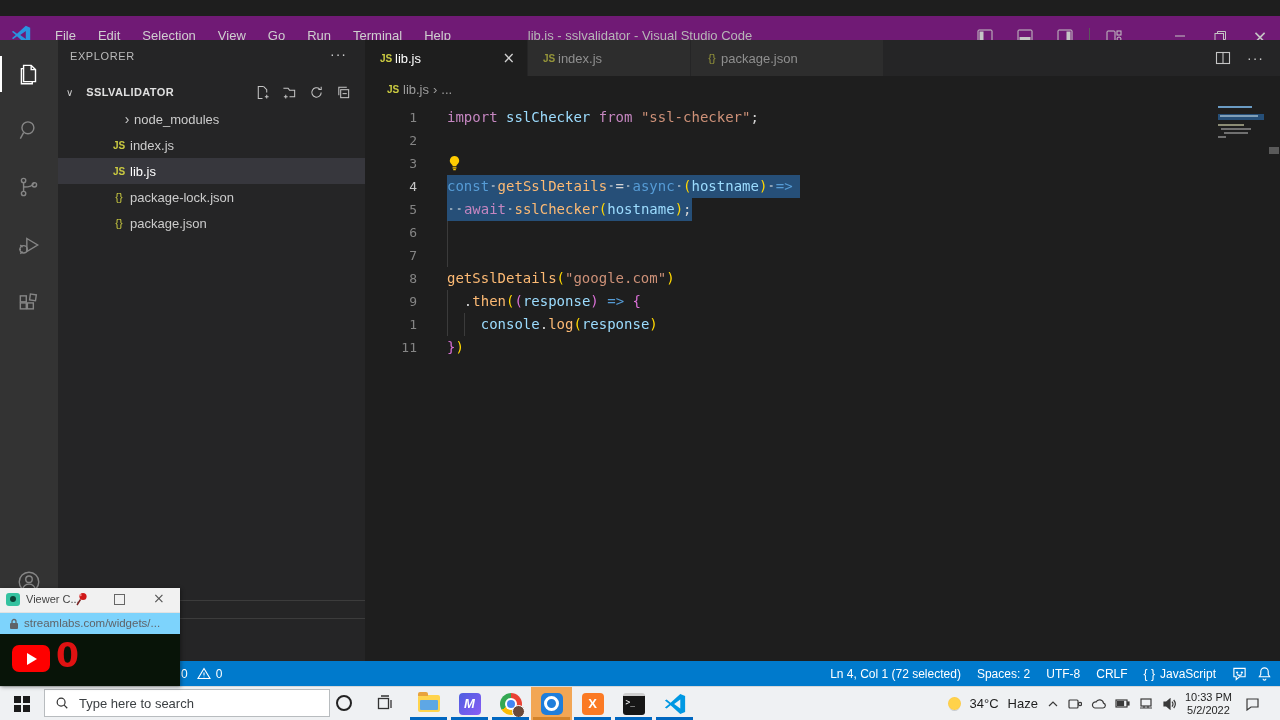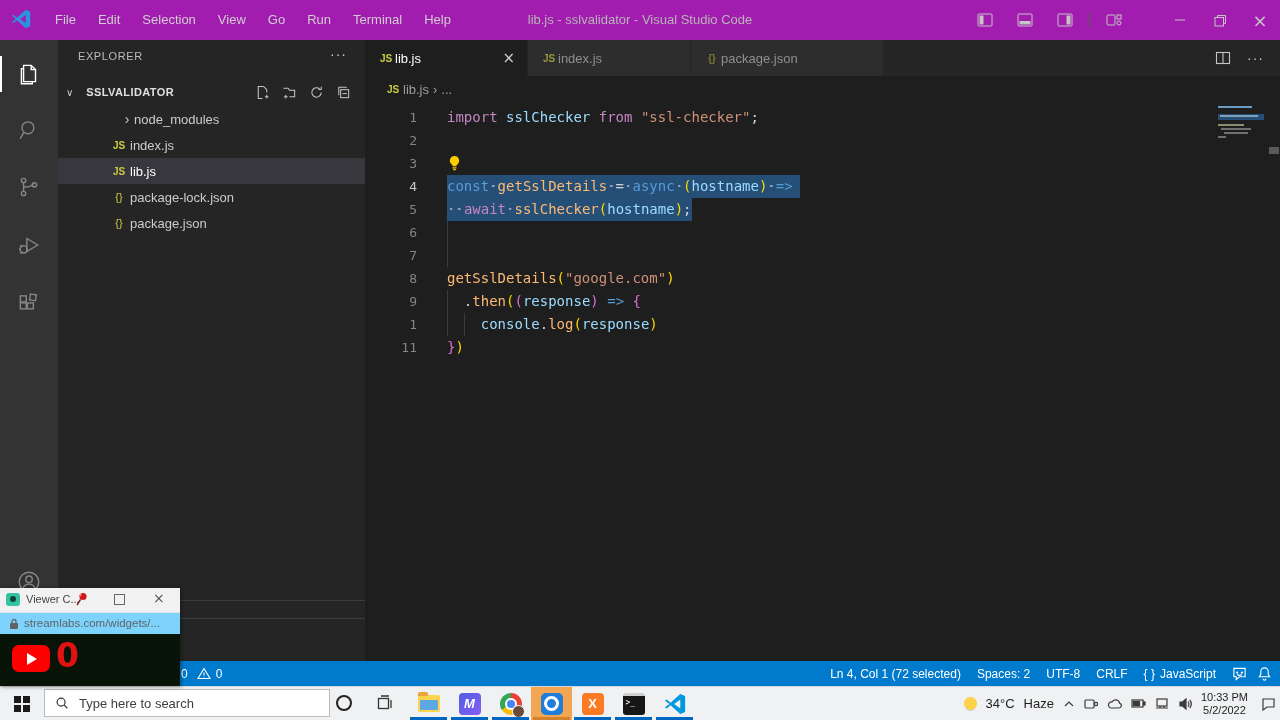--- a/index.html
+++ b/index.html
@@ -1,41 +1,41 @@
 <!DOCTYPE html>
 <html><head>
 <meta charset="utf-8">
 <style>
   html,body{margin:0;padding:0;width:1280px;height:720px;overflow:hidden;background:#1e1e1e;
     font-family:"Liberation Sans",sans-serif;-webkit-font-smoothing:antialiased;}
   svg{display:block;}
 
   
-  #titlebar{position:absolute;left:0;top:0;width:1280px;height:40px;background:#a21caf;color:#cccccc;}
+  #titlebar{position:absolute;left:0;top:16px;width:1280px;height:40px;background:#701a75;color:#cccccc;}
   #vscode-logo{position:absolute;left:11px;top:9px;}
   #menubar{position:absolute;left:44px;top:0;height:40px;display:flex;align-items:center;}
   .menu-item{padding:0 11px;font-size:13px;color:#cfcfcf;height:40px;line-height:40px;cursor:default;}
   #win-title{position:absolute;left:0;right:0;top:0;height:40px;line-height:40px;text-align:center;
     font-size:13px;color:#b6b6b6;pointer-events:none;}
   #win-controls{position:absolute;right:0;top:0;height:40px;display:flex;align-items:center;}
   .wc{width:40px;height:40px;display:flex;align-items:center;justify-content:center;color:#c5c5c5;}
   .wc-sep{width:1px;height:16px;background:#5a5a5a;margin:0 4px;}
   .wc-gap{width:26px;}
   .wc-close{font-size:18px;font-family:"DejaVu Sans",sans-serif;}
 
   
   #activitybar{position:absolute;left:0;top:40px;width:58px;height:621px;background:#333333;}
   .ab-item{position:absolute;left:0;width:58px;height:48px;display:flex;align-items:center;justify-content:center;}
   .ab-item svg{stroke:#868686;fill:none;stroke-width:1.3;}
   .ab-item.active svg{stroke:#ffffff;}
   .ab-item.active::before{content:"";position:absolute;left:0;top:6px;bottom:6px;width:2px;background:#ffffff;}
 
   
   #sidebar{position:absolute;left:58px;top:40px;width:307px;height:621px;background:#252526;color:#cccccc;}
-  #explorer-header{position:absolute;left:20px;top:10px;font-size:11px;letter-spacing:.6px;color:#bbbbbb;}
+  #explorer-header{position:absolute;left:12px;top:10px;font-size:11px;letter-spacing:.6px;color:#bbbbbb;}
   #explorer-more{position:absolute;right:18px;top:6px;color:#cccccc;font-size:14px;letter-spacing:1px;}
   #section-row{position:absolute;left:0;top:40px;width:307px;height:24px;display:flex;align-items:center;}
   #section-chevron{margin-left:8px;color:#cccccc;font-size:10px;}
   #section-label{margin-left:13px;font-size:11px;font-weight:bold;letter-spacing:.4px;color:#e0e0e0;}
   #section-actions{margin-left:auto;margin-right:14px;display:flex;gap:12px;}
   #section-actions svg{stroke:#c5c5c5;fill:none;stroke-width:1.1;}
   #file-list{position:absolute;left:0;top:66px;width:307px;}
   .file-row{height:26px;display:flex;align-items:center;font-size:13px;color:#cccccc;}
   .file-row.selected{background:#37373d;color:#ffffff;}
   .file-ind{width:76px;flex:none;}
@@ -131,21 +131,21 @@
   .ic-chrome .core::after{content:"";position:absolute;left:2px;top:2px;width:8px;height:8px;background:#4285f4;border-radius:50%;}
   .ic-chrome .avatar{position:absolute;right:-3px;bottom:-3px;width:11px;height:11px;border-radius:50%;
     background:#6b4a3a;border:1px solid #ffffff;}
   .ic-slabs{width:22px;height:22px;border-radius:5px;background:#1f7edb;display:flex;align-items:center;justify-content:center;}
   .ic-slabs .ring{width:9px;height:9px;border:3px solid #ffffff;border-radius:50%;}
   .ic-xampp{width:22px;height:22px;border-radius:4px;background:#fb7a24;color:#ffffff;font-weight:bold;font-size:13px;
     display:flex;align-items:center;justify-content:center;}
   .ic-term{width:22px;height:22px;border-radius:3px;background:#161616;border-top:3px solid #cfcfcf;
     color:#ffffff;font-size:8px;font-family:"DejaVu Sans Mono",monospace;display:flex;align-items:flex-start;justify-content:flex-start;
     box-sizing:border-box;padding:2px 0 0 3px;}
-  #tray{position:absolute;right:4px;top:0;height:33px;display:flex;align-items:center;gap:9px;color:#222222;}
+  #tray{position:absolute;right:20px;top:0;height:33px;display:flex;align-items:center;gap:9px;color:#222222;}
   .tray-txt{font-size:13px;color:#1f1f1f;}
   #tray svg{stroke:#3a3a3a;fill:none;stroke-width:1.2;}
   #clock{font-size:11px;color:#1f1f1f;text-align:center;line-height:13px;}
   .sun{width:13px;height:13px;border-radius:50%;background:radial-gradient(circle,#ffd24a 55%,#f5b63c 100%);box-shadow:0 2px 0 -1px #c9cdd1;}
 </style>
 </head>
 <body>
 
 <div id="titlebar">
   <span id="vscode-logo">

